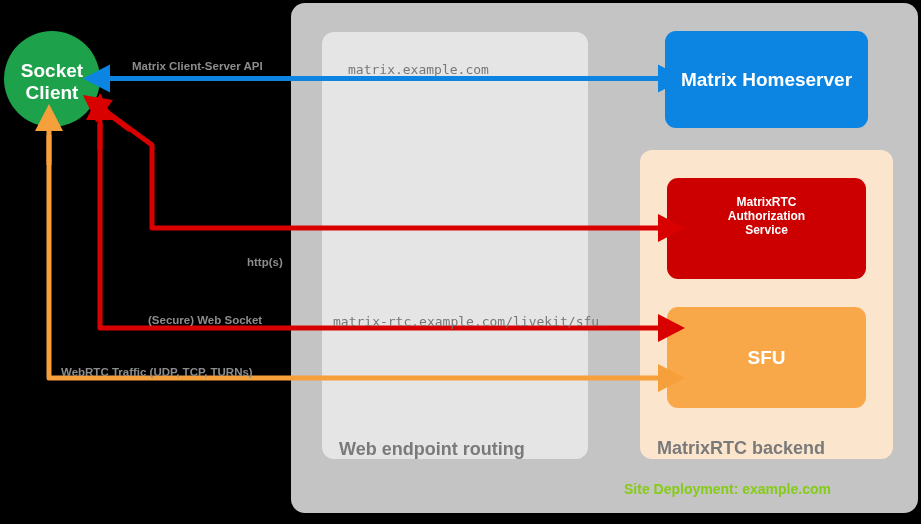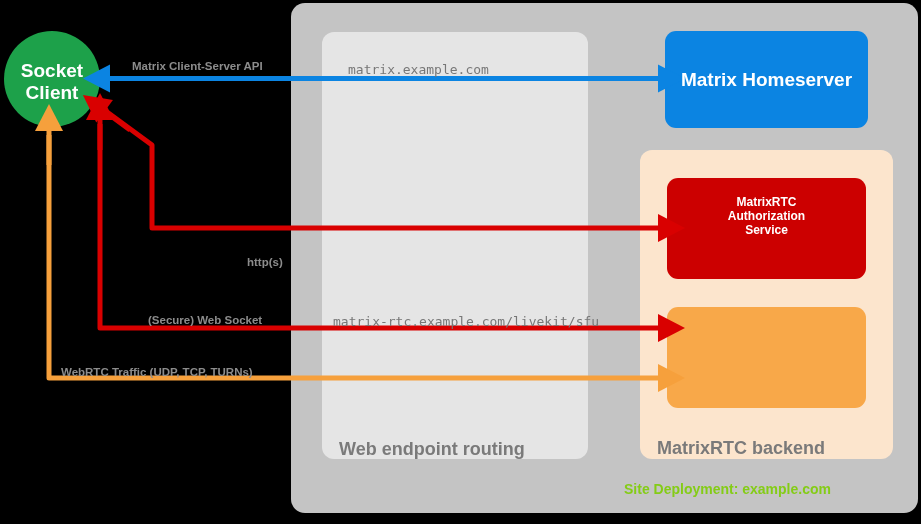--- a/index.html
+++ b/index.html
@@ -120,20 +120,21 @@
   </div>
 
   <div class="node-label box-label-lg" style="left:665px; top:69px; width:203px;">Matrix Homeserver</div>
 
   <div class="node-label box-label-md" style="left:667px; top:195px; width:199px;">
     <div>MatrixRTC</div>
     <div>Authorization</div>
     <div>Service</div>
   </div>
 
+  <div class="node-label box-label-lg" style="left:667px; top:347px; width:199px;">SFU</div>
 
   <div class="group-caption" style="left:339px; top:439px;">Web endpoint routing</div>
 
   <div class="group-caption" style="left:657px; top:438px;">MatrixRTC backend</div>
 
   <div class="site-caption" style="left:624px; top:481px;">Site Deployment: example.com</div>
 
   <div class="edge-label" style="left:132px; top:60px;">Matrix Client-Server API</div>
 
   <div class="edge-label" style="left:247px; top:208px;margin-top:48px;">http(s)</div>

